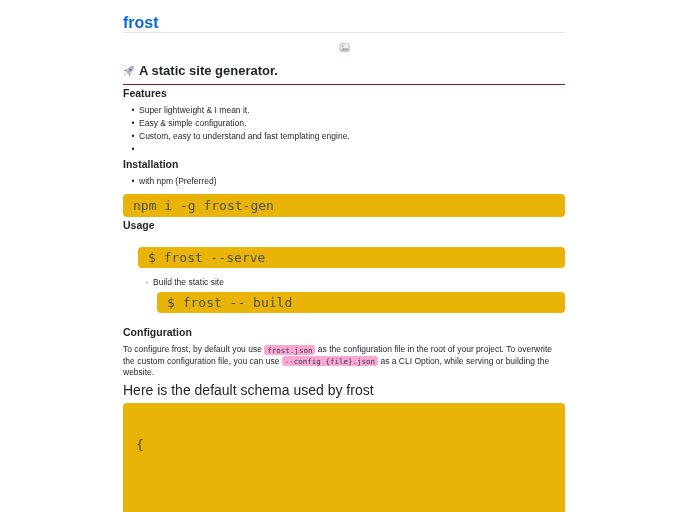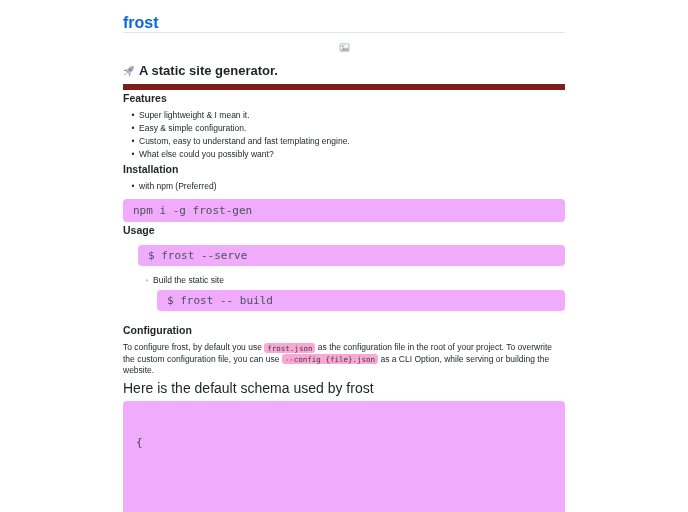--- a/index.html
+++ b/index.html
@@ -9,45 +9,45 @@
 
   h1.doc-title {
     font-size:16px; line-height:19px; font-weight:bold; color:#0969da;
     padding-bottom:0; border-bottom:1px solid #e2e6ea; cursor:pointer;
   }
   .img-wrap { text-align:center; margin:5px 0 0 0; height:14px; }
   .img-wrap svg { vertical-align:middle; }
 
   h2.tagline {
     margin-top:11px; font-size:13px; line-height:15px; font-weight:bold;
-    padding-bottom:6px; border-bottom:6px solid #7f1d1d;
+    padding-bottom:6px; border-bottom:1px solid #7f1d1d;
     display:flex; align-items:center; gap:4px;
   }
   h3.sec {
     font-size:10.5px; line-height:13px; font-weight:bold; margin-top:2px;
   }
 
   .list { margin-top:4px; }
   .li { display:flex; font-size:8.5px; line-height:13px; }
   .li .bullet { width:6px; text-align:center; flex:0 0 auto; }
   .li.l1 { padding-left:7px; }
   .li.l1 .bullet::before { content:"•"; }
   .li.l1 .txt { padding-left:3px; }
   .li.l2 { padding-left:21px; line-height:12px; }
   .li.l2 .bullet::before { content:"◦"; color:#57606a; font-size:8px; }
   .li.l2 .txt { padding-left:3px; }
 
   .codeblock {
-    background:#f0abfc; border-radius:4px;
+    background:#eab308; border-radius:4px;
     font-family:"DejaVu Sans Mono", monospace;
-    font-size:11px; line-height:9px; color:#4b535c;
+    font-size:13px; line-height:9px; color:#4b535c;
     white-space:pre;
   }
   .cb-sm { padding:7px 10px; margin-top:6px; }
-  .cb-usage1 { padding:6px 10px; margin-top:8px; margin-left:15px; }
+  .cb-usage1 { padding:6px 10px; margin-top:15px; margin-left:15px; }
   .cb-usage2 { padding:6px 10px; margin-top:3px; margin-left:34px; }
 
   .cb-json { margin-top:7px; padding:14px 12px 9px 13px; line-height:11px; color:#414850; }
   .code-line { white-space:pre; }
   .j-punct { color:#414850; }
 
   p.body-p { font-size:8.5px; line-height:11.5px; margin-top:5px; }
   p.body-p2 { font-size:14px; line-height:11px; margin-top:6px; }
   .inline-code {
     font-family:"DejaVu Sans Mono", monospace; font-size:7.5px;
@@ -92,21 +92,20 @@
     <div class="li l1">
         <span class="bullet"></span>
         <span class="txt">Easy &amp; simple configuration.</span>
       </div>
     <div class="li l1">
         <span class="bullet"></span>
         <span class="txt">Custom, easy to understand and fast templating engine.</span>
       </div>
     <div class="li l1">
         <span class="bullet"></span>
-        <span class="txt">What else could you possibly want?</span>
       </div>
   </div>
 
   <h3 class="sec mt-sec">Installation</h3>
   <div class="list">
     <div class="li l1">
         <span class="bullet"></span>
         <span class="txt">with npm (Preferred)</span>
       </div>
   </div>

